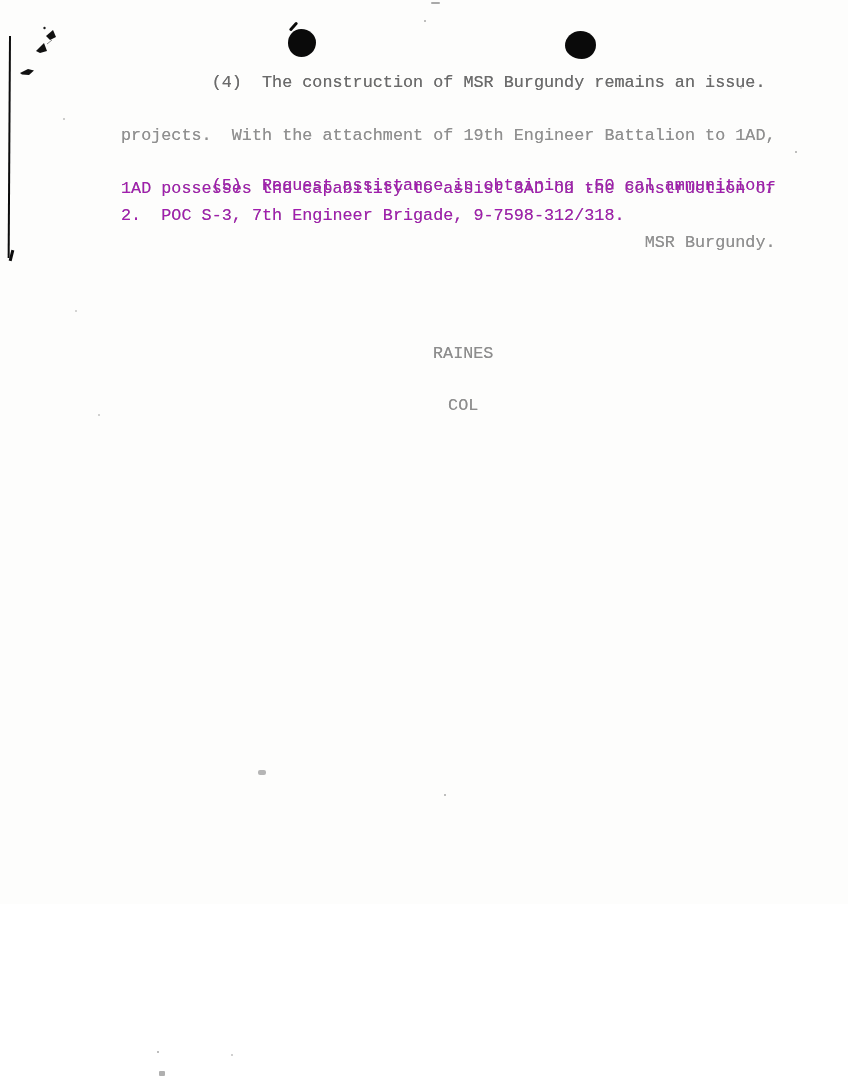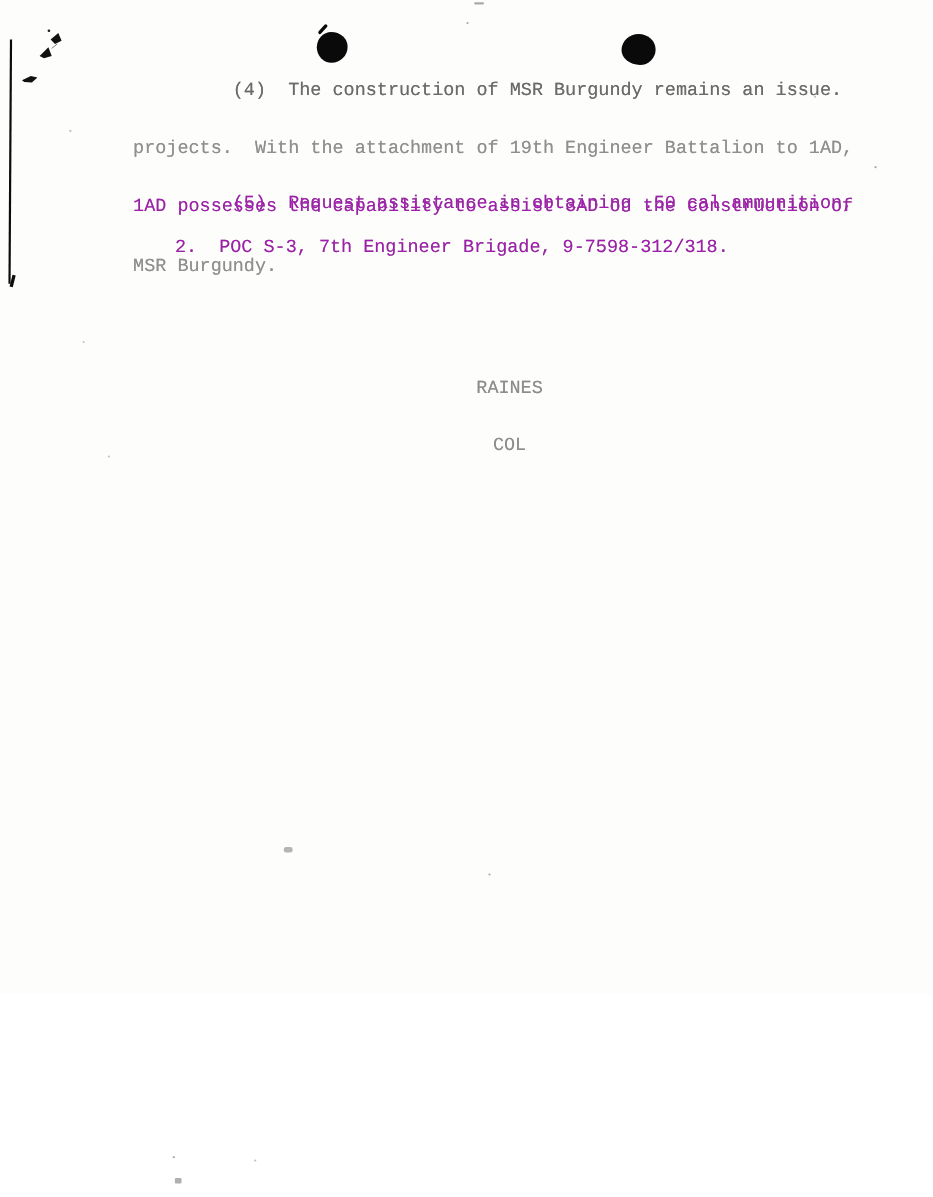--- a/index.html
+++ b/index.html
@@ -21,24 +21,24 @@
     font-size: 16.8px;
     line-height: 17.8px;
     white-space: pre;
     letter-spacing: 0px;
     color: #767676;
   }
   .line { white-space: pre; }
   
   .d1 { color: #6b6b6b; text-shadow: 0 0 0.5px #8a8a8a; }
   .d2 { color: #a21caf; text-shadow: 0 0 0.5px #9a9a9a; }
-  .d3 { color: #8f8f8f; text-shadow: 0 0 0.6px #ababab; }
+  .d3 { color: #8f8f8f; text-shadow: 0 0 0.6px #ababab; text-align: right; }
   .p4 { top: 38px; }
   .p5 { top: 143px; line-height: 17.2px; }
-  .item2 { top: 217px; margin-left: 38px; }
+  .item2 { top: 207px; }
   .sig { left: 433px; top: 310px; line-height: 17.4px; color: #8d8d8d; text-shadow: 0 0 0.6px #a8a8a8; text-align: center; }
 
   
   .margin-line {
     position: absolute;
     left: 9px; top: 36px;
     width: 2.4px; height: 222px;
     background: #0c0c0c;
     transform: rotate(0.35deg);
     transform-origin: top left;

